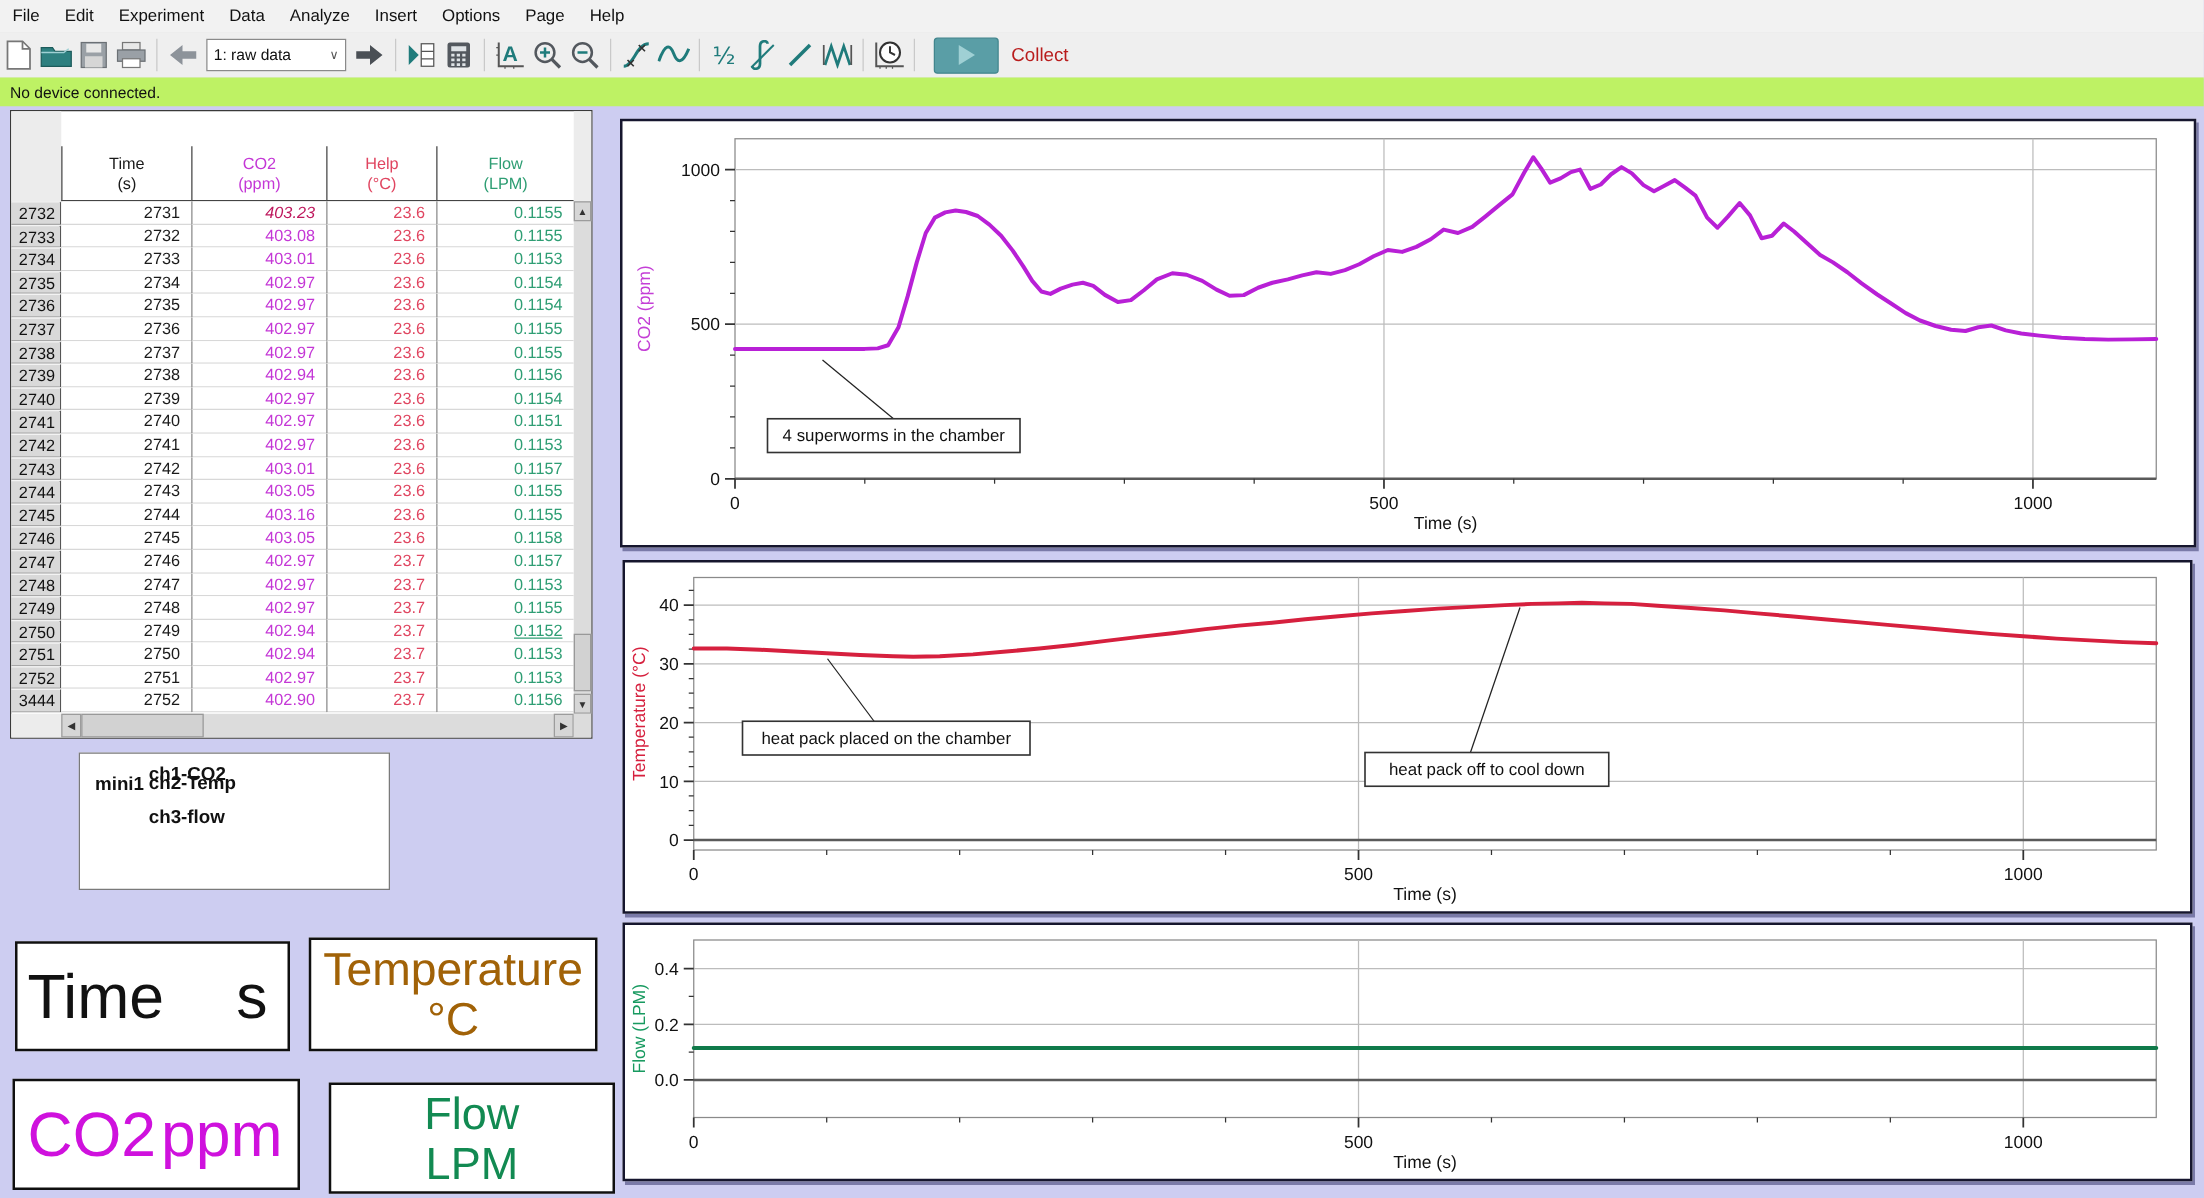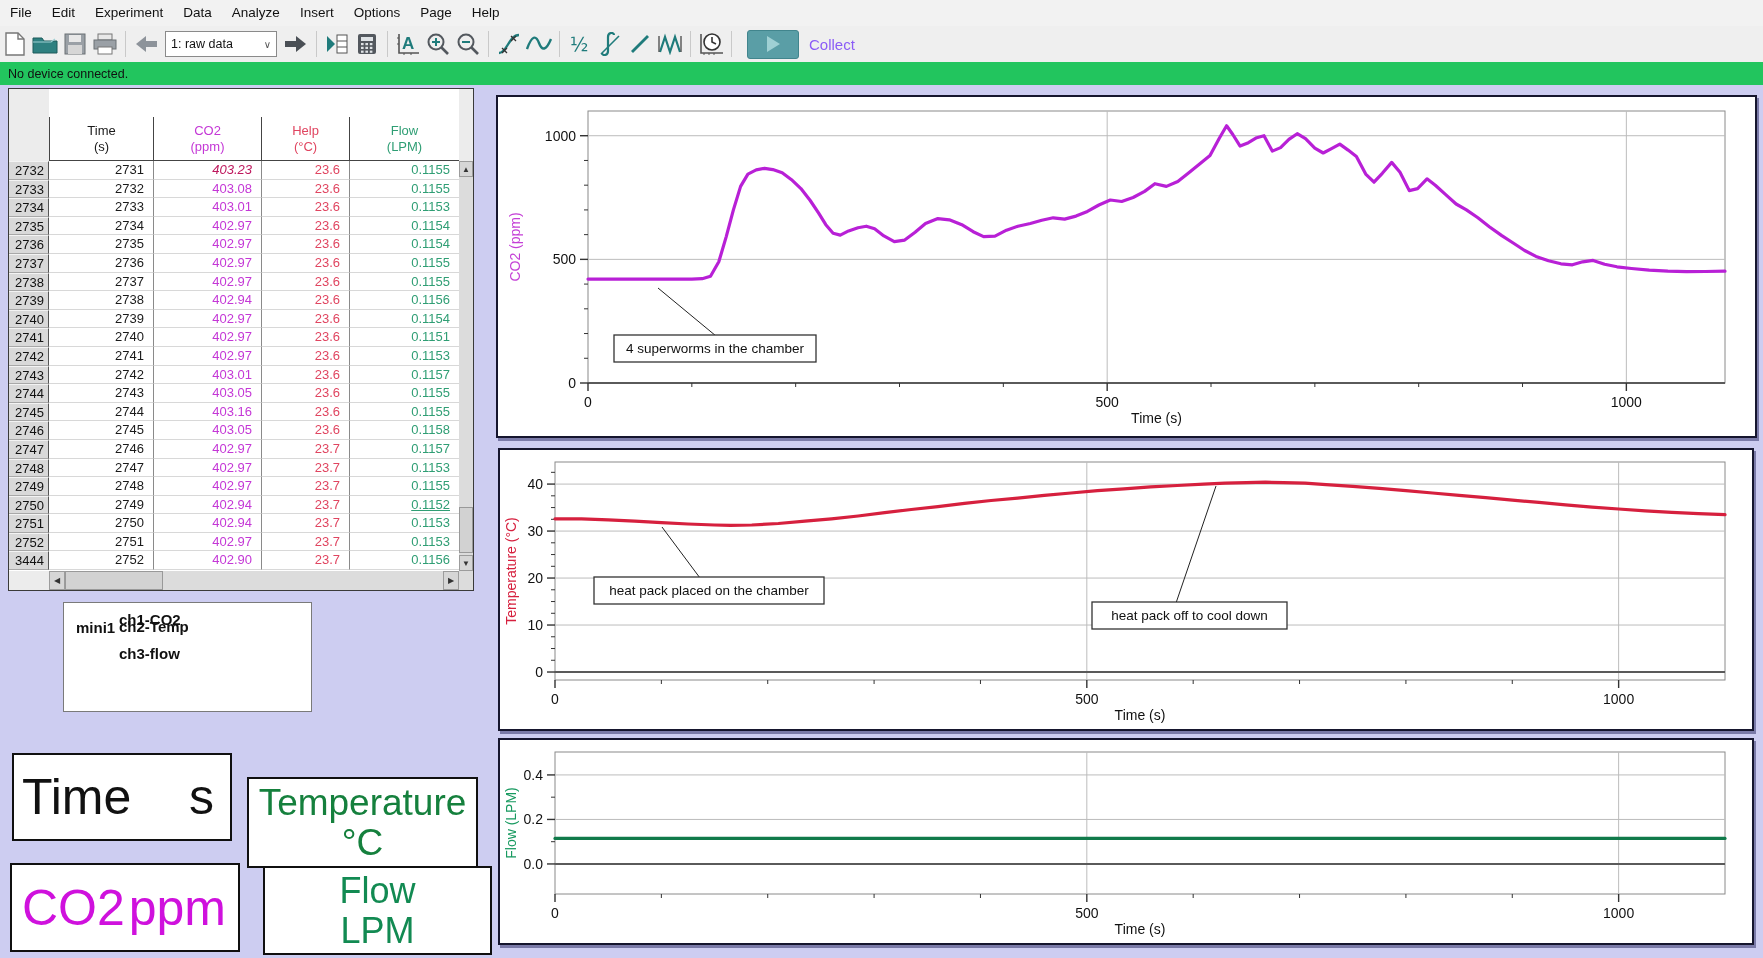--- a/index.html
+++ b/index.html
@@ -13,22 +13,22 @@
            display:flex;align-items:center;border-bottom:1px solid #e0e0e0;}
   .tb-icon{width:28px;height:28px;margin:0 1px;display:flex;align-items:center;justify-content:center;}
   .tb-sep{width:1px;height:26px;background:#c9c9c9;margin:0 5px;}
   #dataset-select{width:100px;height:24px;background:#fff;border:1px solid #8a8a8a;margin:0 4px;
            display:flex;align-items:center;justify-content:space-between;font-size:12.5px;padding:0 5px;color:#111;}
   #dataset-select .caret{font-size:10px;color:#555;}
   #collect-btn{display:flex;align-items:center;margin-left:10px;}
   #collect-btn .play{width:50px;height:27px;background:#5a9ea6;border:1px solid #41858d;border-radius:3px;
            display:flex;align-items:center;justify-content:center;}
   #collect-btn .play .tri{width:0;height:0;border-left:13px solid #9fd0d4;border-top:8px solid transparent;border-bottom:8px solid transparent;}
-  #collect-btn .lbl{color:#8b5cf6;font-size:15px;margin-left:10px;text-align:center;}
-  #statusbar{position:absolute;left:0;top:62px;width:1763px;height:23px;background:#22c55e;
+  #collect-btn .lbl{color:#b91c1c;font-size:15px;margin-left:10px;text-align:center;}
+  #statusbar{position:absolute;left:0;top:62px;width:1763px;height:23px;background:#bef264;
            font-size:12.5px;color:#111;display:flex;align-items:center;padding-left:8px;box-sizing:border-box;}
   
   #table-panel{position:absolute;left:8px;top:88px;width:464px;height:501px;background:#fff;
            border:1px solid #3a3a3a;box-sizing:content-box;font-size:13px;}
   #tbl-latest{position:absolute;left:40px;top:2px;width:410px;height:26px;background:#fff;
            border-bottom:1px solid #444;border-left:1px solid #444;display:flex;align-items:center;justify-content:center;
            font-size:15px;color:#111;}
   #tbl-corner{position:absolute;left:0;top:0;width:40px;height:72px;background:#ececec;}
   #tbl-headrow{position:absolute;left:40px;top:28px;width:410px;height:44px;display:flex;}
   .col-head{border-left:1px solid #444;border-bottom:1px solid #444;box-sizing:border-box;
@@ -427,21 +427,21 @@
   <span class="dev">mini1</span>
   <span class="ch" style="top:8px;">ch1-CO2</span>
   <span class="ch" style="top:15px;">ch2-Temp</span>
   <span class="ch" style="top:42px;">ch3-flow</span>
 </div>
 
 <div id="time-box" class="big-box" style="color: rgb(17, 17, 17);">
   <span>Time</span>
   <span>s</span>
 </div>
-<div id="temperature-box" class="big-box" style="color: #15803d; margin-top: 27px;">
+<div id="temperature-box" class="big-box" style="color: #a16207;">
   <span>Temperature</span>
   <span>°C</span>
 </div>
 <div id="co2-box" class="big-box" style="color: rgb(207, 17, 221);">
   <span>CO2</span>
   <span>ppm</span>
 </div>
 <div id="flow-box" class="big-box" style="color: rgb(18, 138, 82);">
   <span>Flow</span>
   <span>LPM</span>

